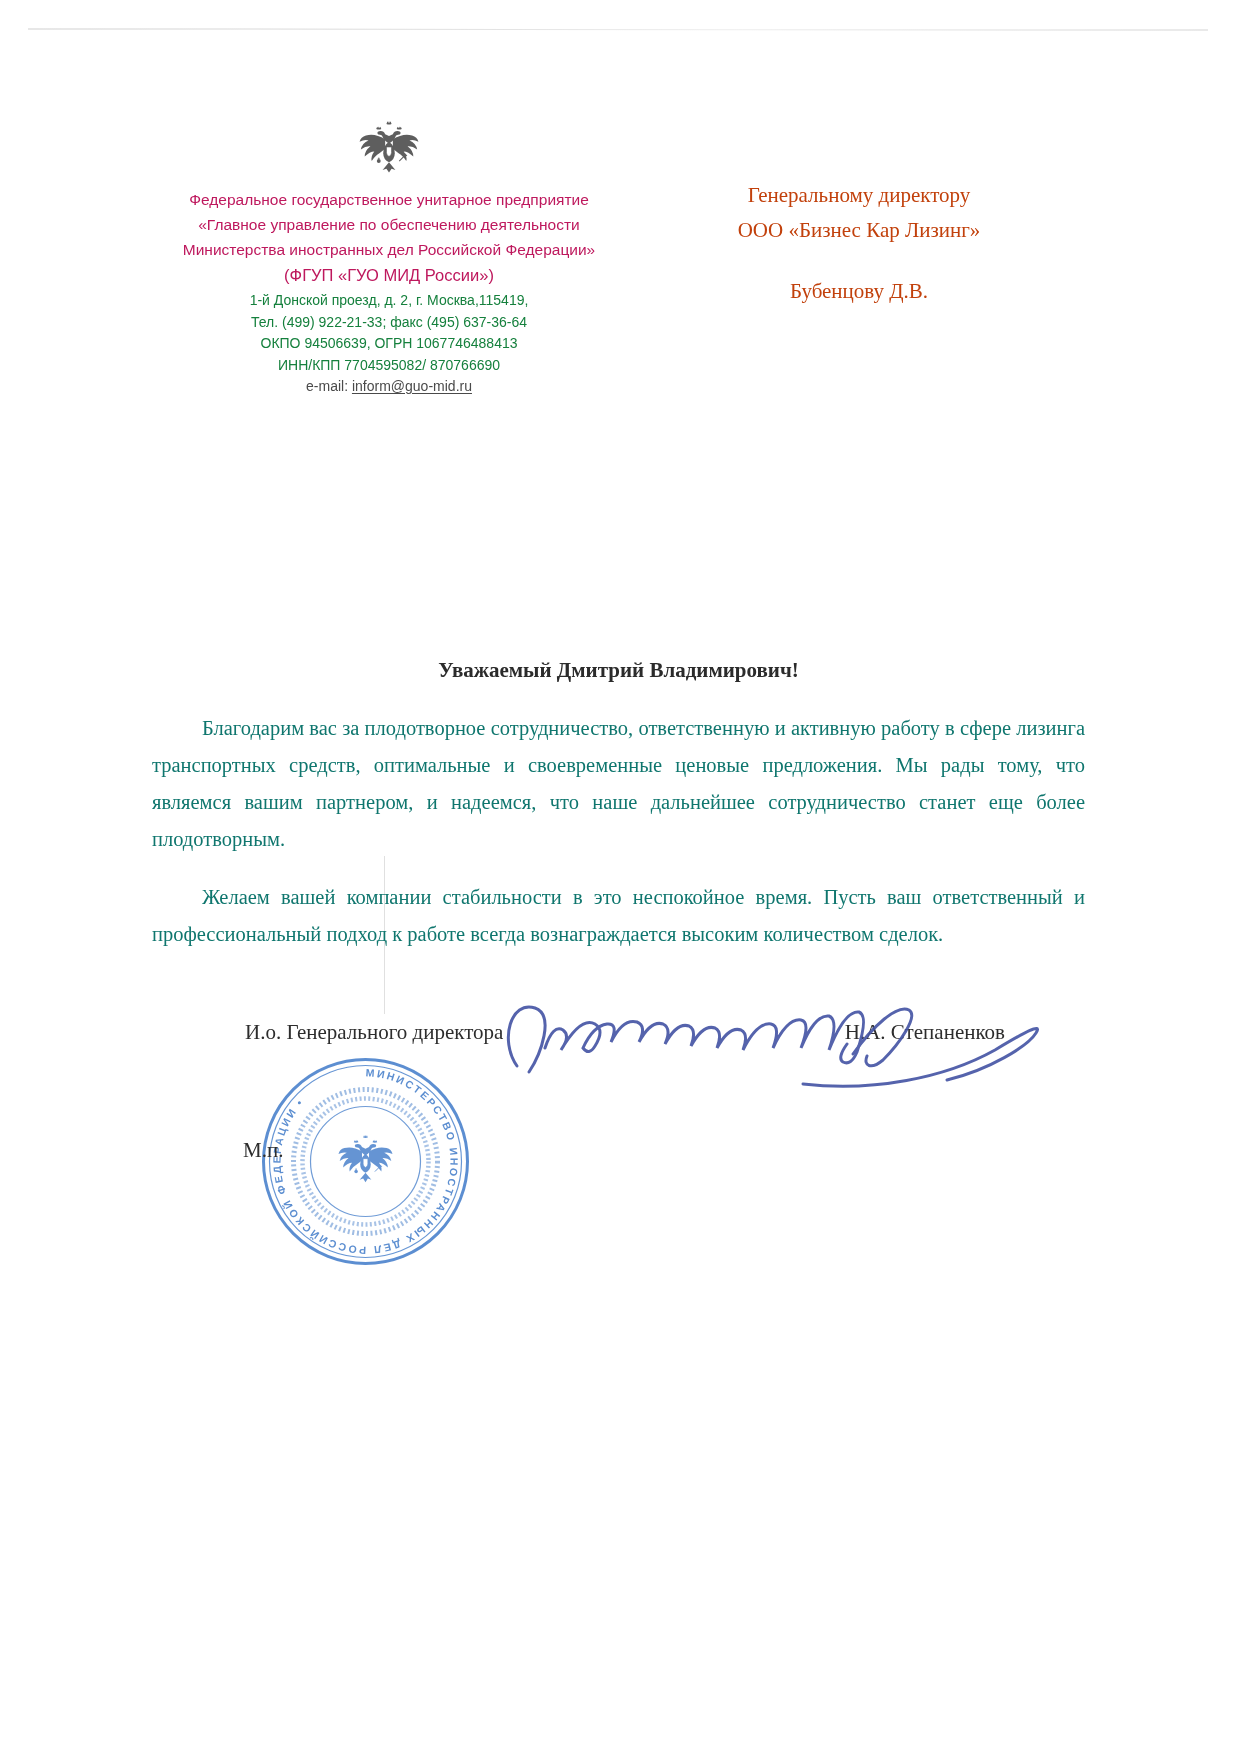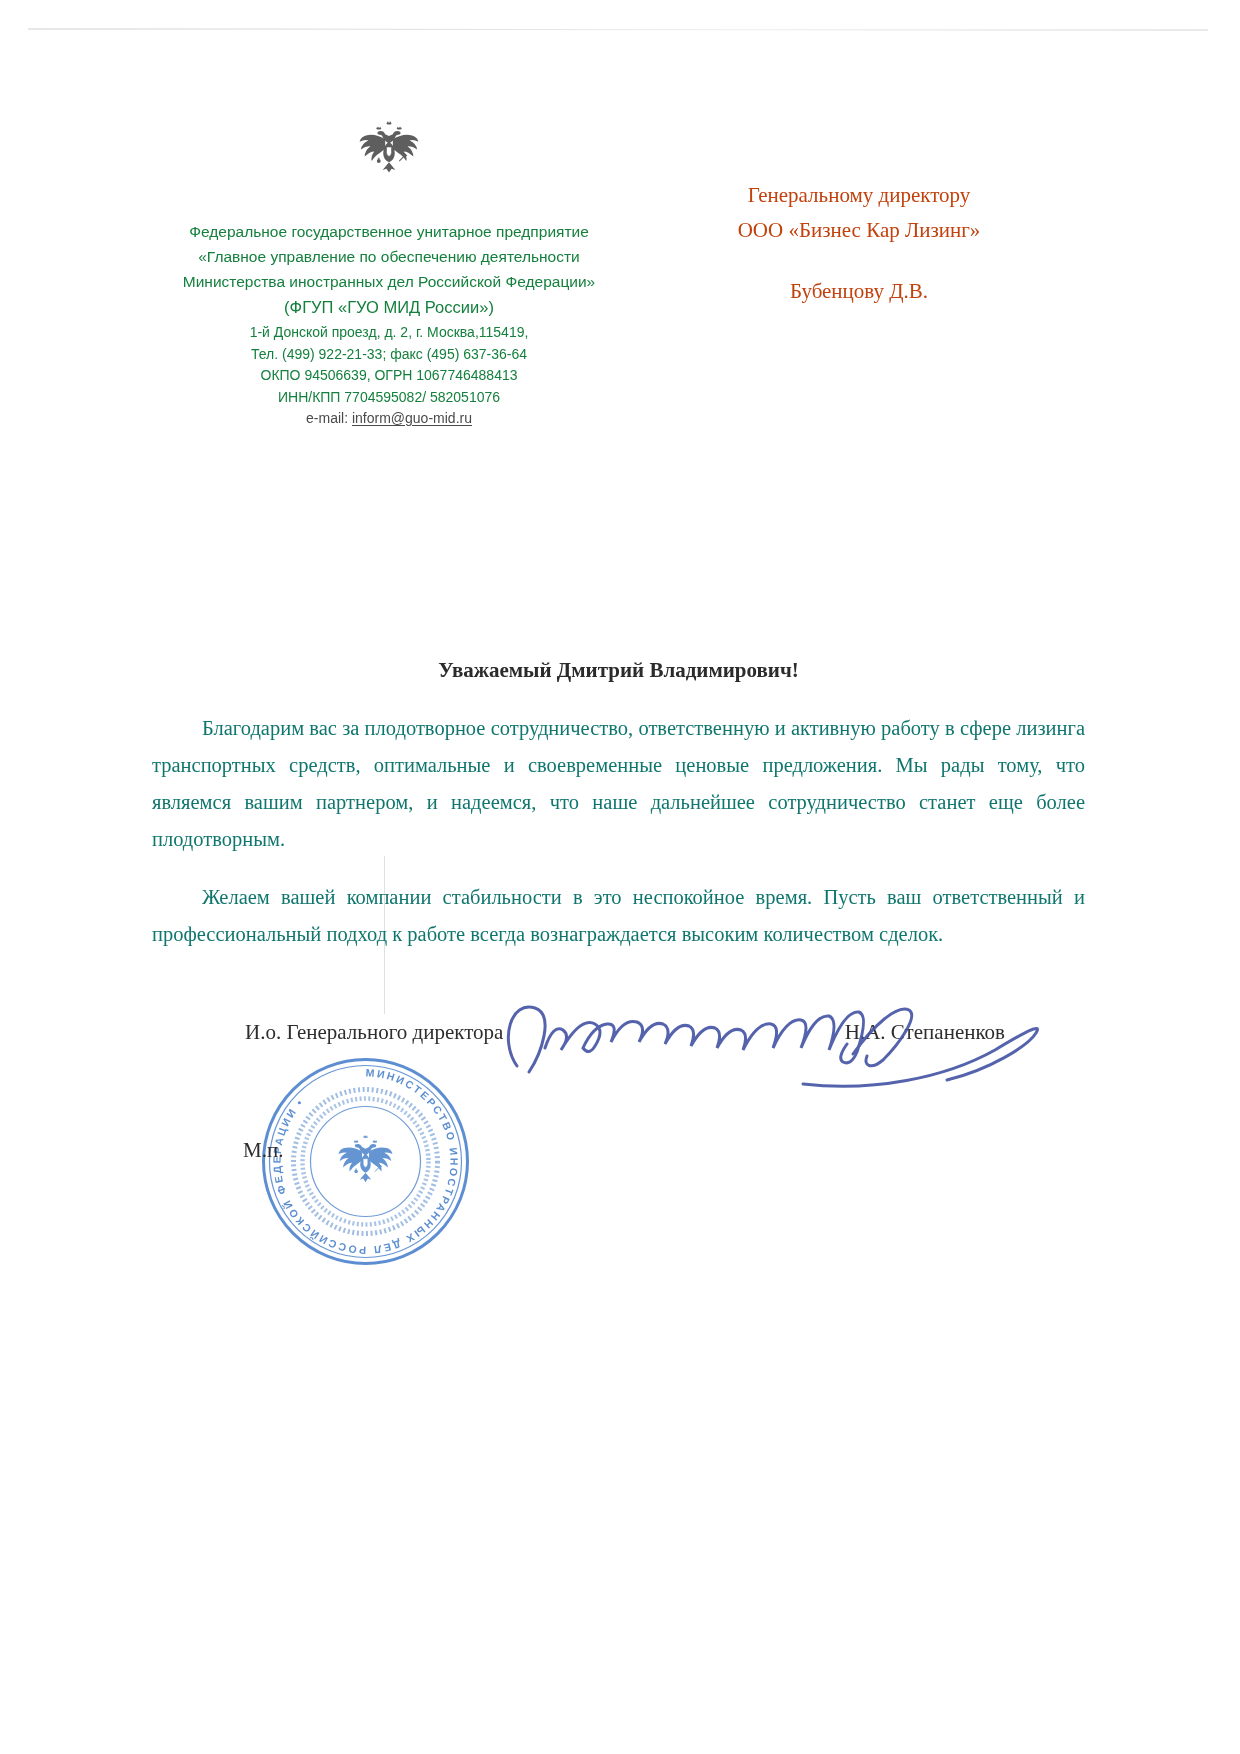--- a/index.html
+++ b/index.html
@@ -21,21 +21,21 @@
   
   .letterhead {
     position:absolute; left:150px; top:120px; width:478px; text-align:center;
     font-family:"Liberation Sans", sans-serif; color:#474747;
   }
   .emblem { display:inline-block; }
   .ministry {
     margin-top:26px; font-weight:bold; font-size:17.5px; line-height:1.45;
     letter-spacing:.3px; color:#3d3d3d; white-space:pre-line;
   }
-  .org-block { margin-top:36px; font-size:15.5px; line-height:1.62; color:#15803d; }
+  .org-block { margin-top:4px; font-size:15.5px; line-height:1.62; color:#be185d; }
   .org-block .fgup { font-size:16.5px; }
   .contact-block { margin-top:1px; font-size:14px; line-height:1.55; color:#15803d; }
   .email-line { font-size:14px; margin-top:1px; color:#4a4a4a; }
   .email-line .addr { text-decoration:underline; text-underline-offset:2px; }
   
   .recipient {
     position:absolute; left:703px; top:178px; width:312px; text-align:center;
     font-size:21px; line-height:1.65; color:#c2410c;
   }
   .recipient .person { margin-top:27px; }
@@ -99,21 +99,21 @@
       <div>Федеральное государственное унитарное предприятие</div>
       <div>«Главное управление по обеспечению деятельности</div>
       <div>Министерства иностранных дел Российской Федерации»</div>
       <div class="fgup">(ФГУП «ГУО МИД России»)</div>
     </div>
 
     <div class="contact-block">
       <div>1-й Донской проезд, д. 2, г. Москва,115419,</div>
       <div>Тел. (499) 922-21-33; факс (495) 637-36-64</div>
       <div>ОКПО 94506639, ОГРН 1067746488413</div>
-      <div>ИНН/КПП 7704595082/ 582051076</div>
+      <div>ИНН/КПП 7704595082/ 870766690</div>
     </div>
 
     <div class="email-line"><span>e-mail: </span><span class="addr">inform@guo-mid.ru</span></div>
   </div>
 
   <div class="recipient">
     <div>Генеральному директору</div>
     <div>ООО «Бизнес Кар Лизинг»</div>
     <div class="person">Бубенцову Д.В.</div>
   </div>

